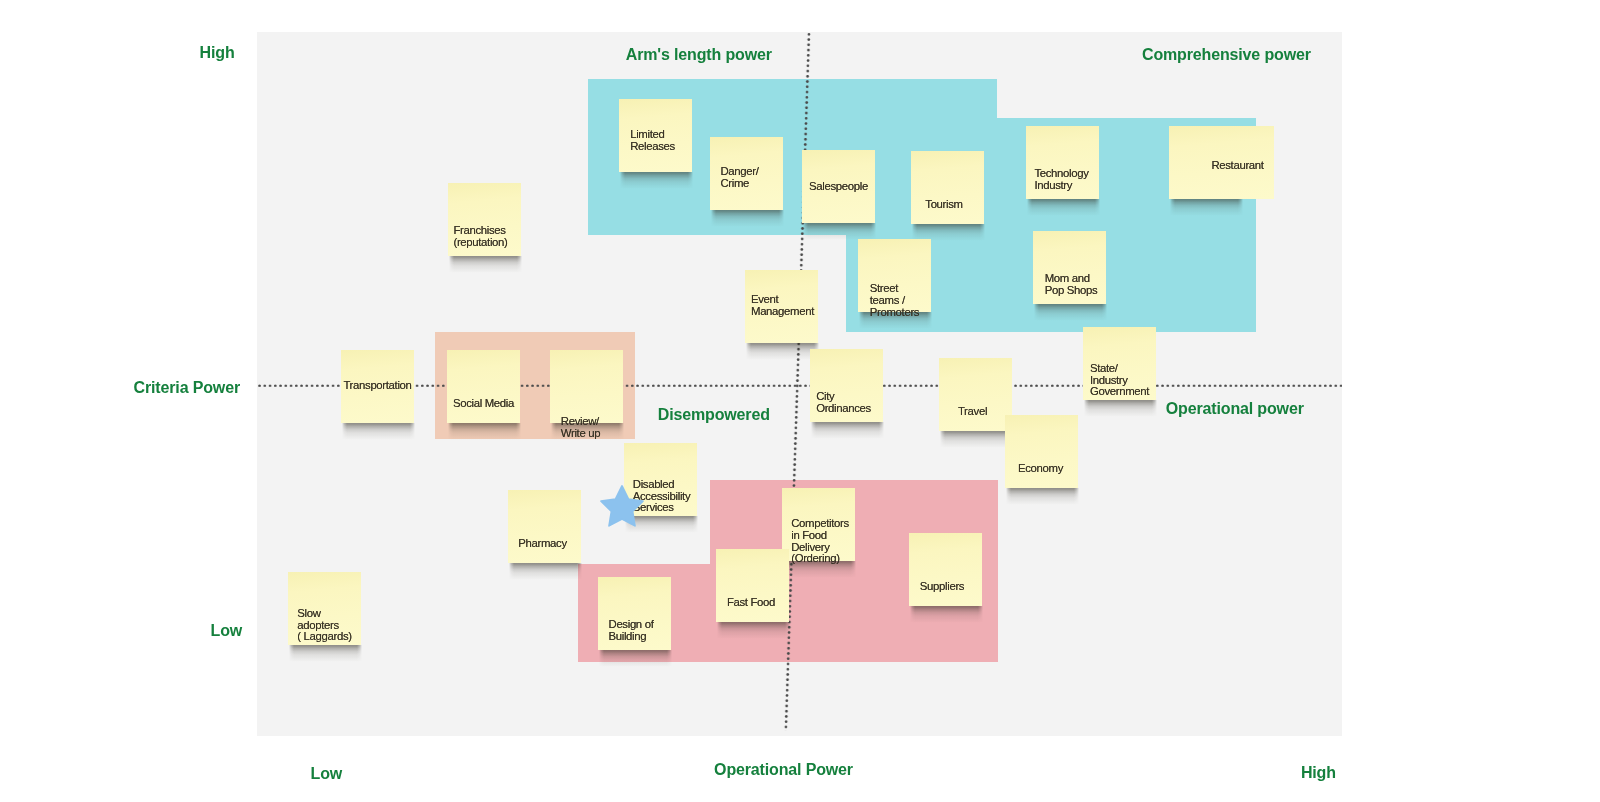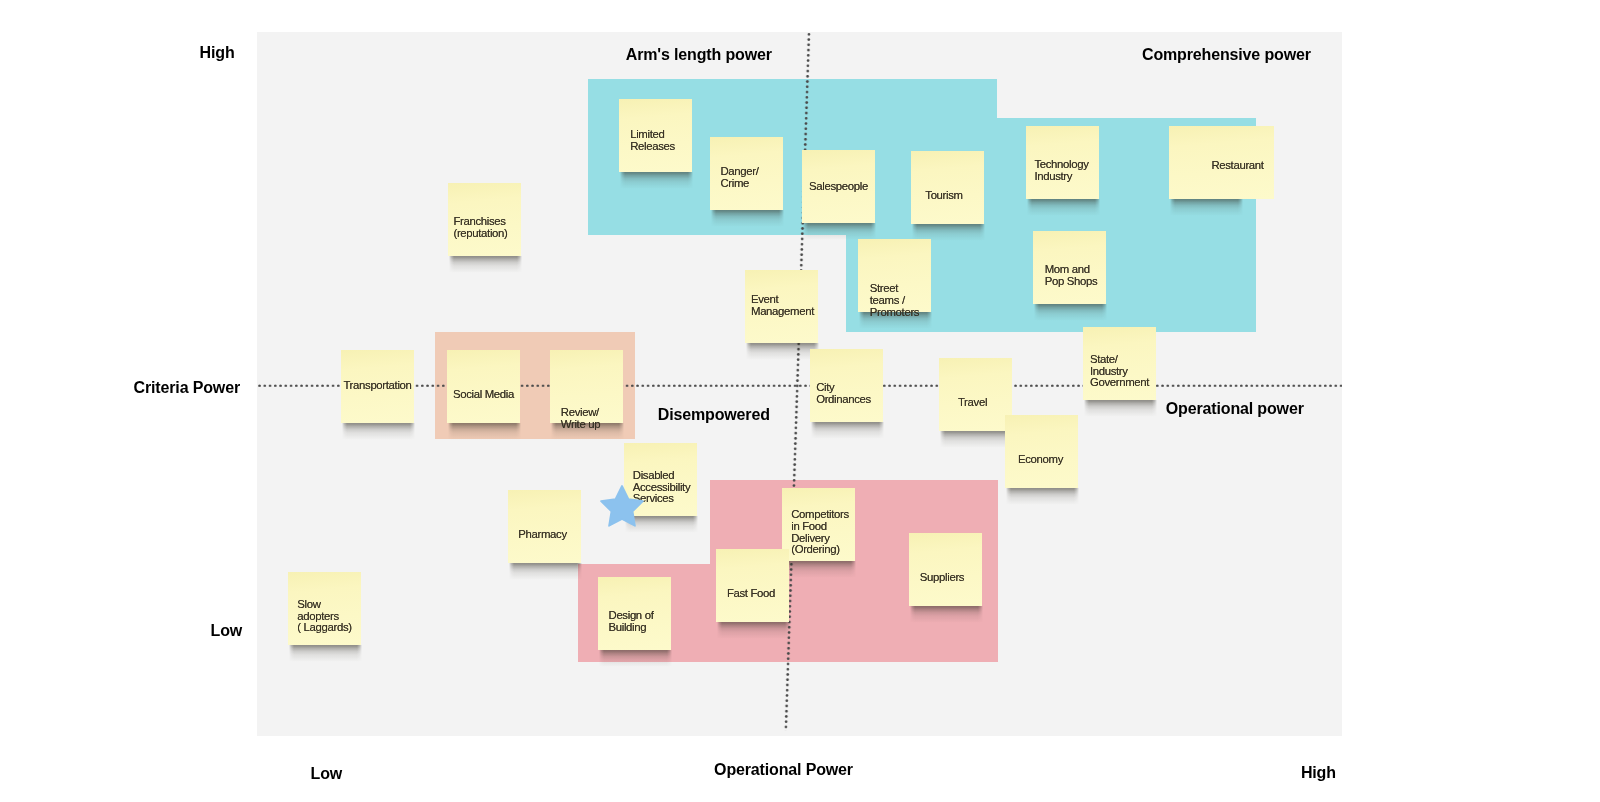--- a/index.html
+++ b/index.html
@@ -7,21 +7,21 @@
   body{width:1600px;height:802px;overflow:hidden;
        font-family:"Liberation Sans",sans-serif;
        -webkit-font-smoothing:antialiased;}
   #root{position:relative;width:1600px;height:802px;background:#ffffff;}
 
   .canvas{position:absolute;left:257px;top:32px;width:1085px;height:704px;
           background:#f3f3f3;overflow:hidden;}
 
   .zone{position:absolute;}
 
-  .axis-label{position:absolute;font-weight:bold;color:#000000;white-space:nowrap;
+  .axis-label{position:absolute;font-weight:bold;color:#15803d;white-space:nowrap;
               font-size:16px;letter-spacing:-0.15px;line-height:1;
               transform:translateZ(0);}
 
   .note{position:absolute;width:73px;height:73px;
         background:linear-gradient(175deg,#f7f1b4 0%,#fbf6c0 26%,#fcf8c6 62%,#fdfacb 100%);
         display:flex;align-items:center;justify-content:center;}
   .note::after{content:"";position:absolute;left:0.5px;top:100%;width:73px;height:17px;
         background:linear-gradient(to bottom,
           rgba(45,42,32,0.50) 0px,
           rgba(45,42,32,0.47) 1.2px,
@@ -29,21 +29,21 @@
           rgba(45,42,32,0.19) 6.5px,
           rgba(45,42,32,0.095) 10px,
           rgba(45,42,32,0.035) 14px,
           rgba(45,42,32,0) 17px);
         -webkit-mask-image:linear-gradient(to right, rgba(0,0,0,0) 0px, rgba(0,0,0,0.55) 2px, #000 5px, #000 68px, rgba(0,0,0,0.55) 71px, rgba(0,0,0,0) 73px);
         mask-image:linear-gradient(to right, rgba(0,0,0,0) 0px, rgba(0,0,0,0.55) 2px, #000 5px, #000 68px, rgba(0,0,0,0.55) 71px, rgba(0,0,0,0) 73px);
         pointer-events:none;}
   .note .txt{color:#3a3426;font-size:11.4px;line-height:11.9px;
              text-shadow:0 0 0.45px rgba(58,52,38,0.85);
              letter-spacing:-0.35px;white-space:pre;text-align:left;
-             position:relative;top:8px;
+             position:relative;top:17px;
              transform:translateZ(0);}
 
   .hline{position:absolute;left:-3.6px;top:351.8px;width:1089px;height:3.6px;
          background-image:radial-gradient(circle at 1.3px 1.8px, #4a4a4a 0.9px, rgba(74,74,74,0.35) 1.35px, rgba(0,0,0,0) 1.7px);
          background-size:5.25px 3.6px;}
   .vline{position:absolute;left:549.8px;top:1px;width:3.6px;height:698px;
          background-image:radial-gradient(circle at 1.8px 1.3px, #4a4a4a 0.9px, rgba(74,74,74,0.35) 1.35px, rgba(0,0,0,0) 1.7px);
          background-size:3.6px 5.25px;
          transform:rotate(1.903deg);transform-origin:50% 0%;}
 

